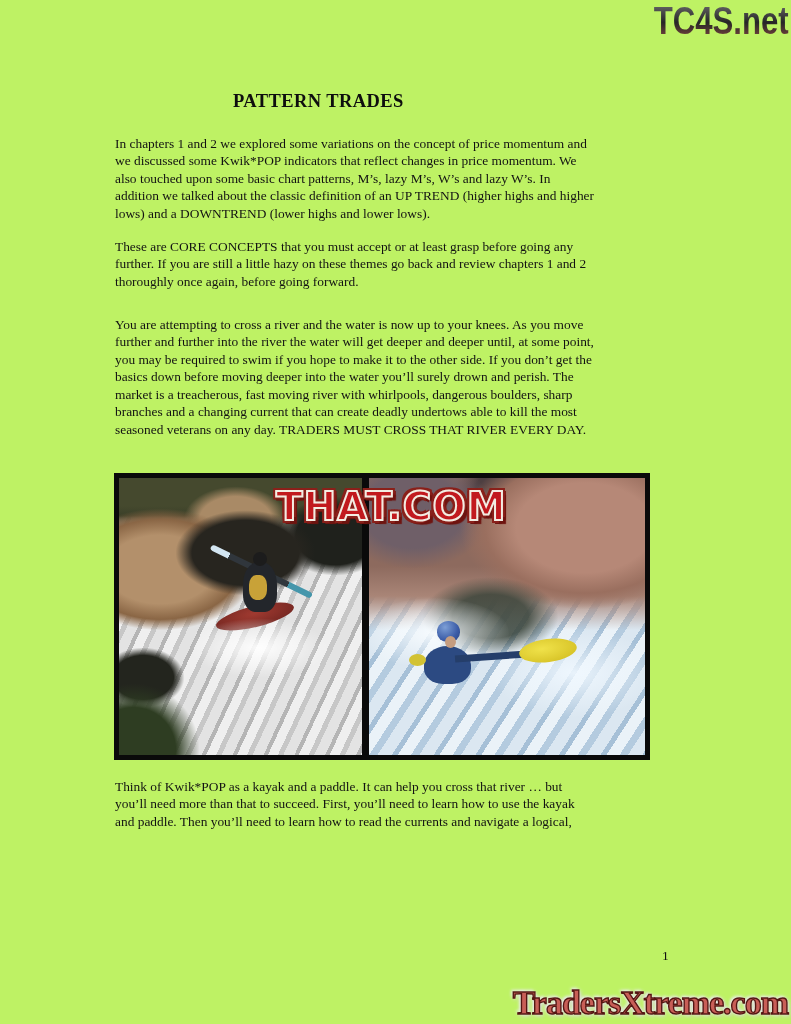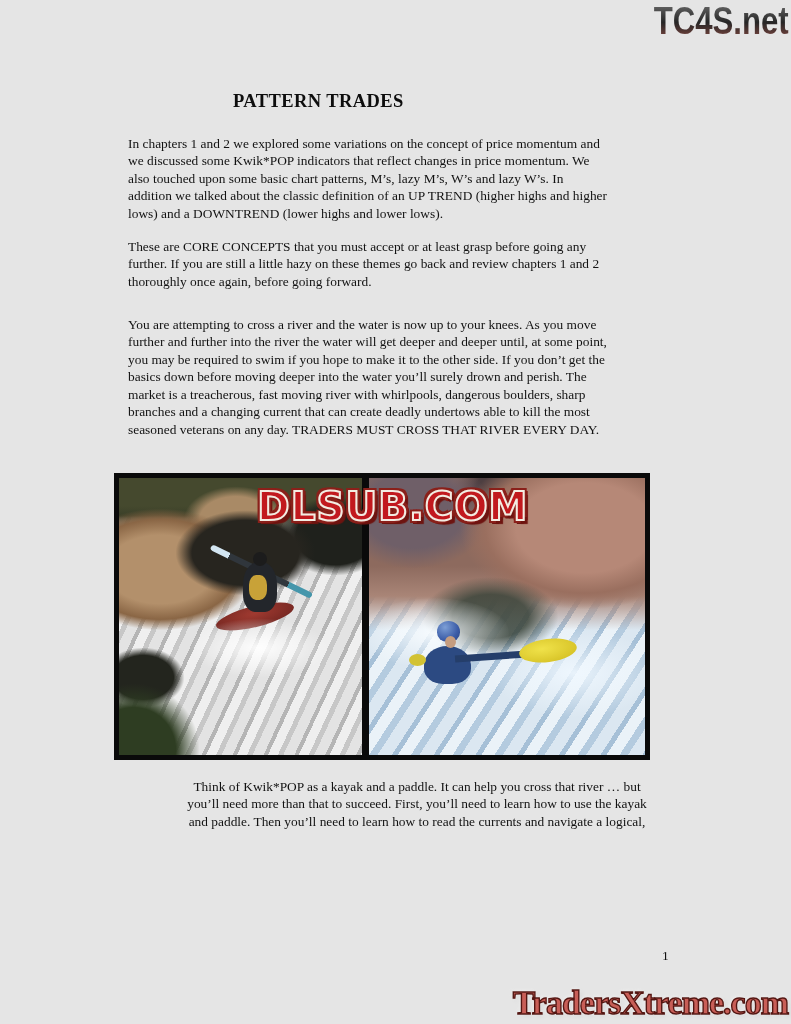--- a/index.html
+++ b/index.html
@@ -1,32 +1,32 @@
 <!DOCTYPE html>
 <html><head>
 <meta charset="utf-8">
 <style>
   html,body{margin:0;padding:0;background:#ffffff;}
-  .page{position:relative;width:791px;height:1024px;background:#e5e5e5;overflow:hidden;
+  .page{position:relative;width:791px;height:1024px;background:#bef264;overflow:hidden;
         font-family:"Liberation Serif", serif;color:#141414;}
 
   
   .tc4s{position:absolute;top:0;right:2px;
         font-family:"Liberation Sans", sans-serif;font-weight:900;font-size:38px;
         letter-spacing:0px;transform:scaleX(0.82);transform-origin:100% 0;
         background:linear-gradient(180deg,#787878 0%,#4a4a4a 28%,#262626 52%,#5c3a36 76%,#96544b 96%);
         -webkit-background-clip:text;background-clip:text;
         -webkit-text-fill-color:transparent;color:#6b4540;}
 
   .title{position:absolute;top:91px;left:233px;margin:0;
          font-size:18.5px;font-weight:bold;letter-spacing:0.4px;color:#0e0e0e;text-align:right;}
 
-  .body{position:absolute;left:128px;width:578px;margin:0;
+  .body{position:absolute;left:115px;width:578px;margin:0;
         font-size:13.4px;line-height:17.45px;white-space:pre-line;color:#121212;}
-  .p1{top:135px;} .p2{top:238px;} .p3{top:316px;} .p4{top:778px;text-align:center;}
+  .p1{top:135px;} .p2{top:238px;} .p3{top:316px;} .p4{top:778px;}
 
   
   .figure{position:absolute;top:473px;left:114px;width:536px;height:287px;
           background:#0a0a0a;box-sizing:border-box;padding:5px;display:flex;gap:7px;}
   .photo{position:relative;overflow:hidden;height:277px;}
   .photo.left{width:243px;flex:none;
     background:
       radial-gradient(circle at 6% 98%, #2e3d22 0 42px, rgba(46,61,34,0) 66px),
       radial-gradient(ellipse 55px 40px at 10% 72%, #23251e 0 55%, rgba(35,37,30,0) 75%),
       radial-gradient(ellipse 92px 56px at 52% 27%, #27251f 0 58%, rgba(39,37,31,0) 76%),
@@ -132,21 +132,21 @@
     <div class="photo right">
       <div class="rp-foam1"></div>
       <div class="rp-foam2"></div>
       <div class="rp-helmet"></div>
       <div class="rp-face"></div>
       <div class="rp-torso"></div>
       <div class="rp-shaft"></div>
       <div class="rp-blade"></div>
       <div class="rp-blade2"></div>
     </div>
-    <div class="watermark">DLSUB.COM</div>
+    <div class="watermark">THAT.COM</div>
   </div>
 
   <p class="body p4">Think of Kwik*POP as a kayak and a paddle. It can help you cross that river … but
 you’ll need more than that to succeed. First, you’ll need to learn how to use the kayak
 and paddle. Then you’ll need to learn how to read the currents and navigate a logical,</p>
 
   <div class="pagenum">1</div>
 
   <div class="tx-logo">TradersXtreme.com</div>
 

